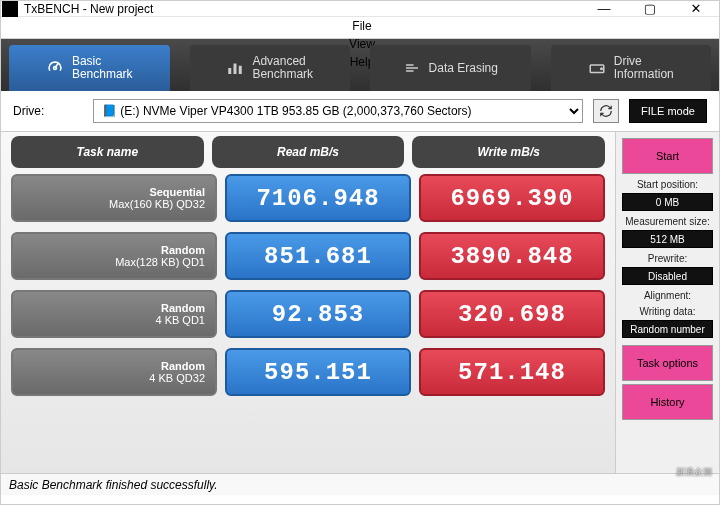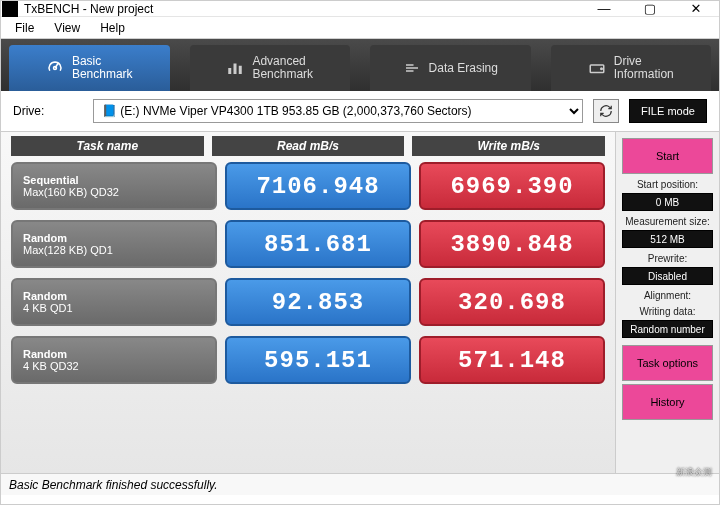--- a/index.html
+++ b/index.html
@@ -6,21 +6,21 @@
 body { width: 720px; height: 505px; background: #fff; overflow: hidden; border: 1px solid #ccc; }
 
 
 .titlebar { height: 16px; display: flex; align-items: center; padding-left: 1px; background: #fff; border-bottom: 1px solid #e5e5e5; }
 .titlebar .icon { width: 16px; height: 16px; background: #000; margin-right: 6px; }
 .titlebar .title { font-size: 12px; flex: 1; }
 .titlebar .controls { display: flex; }
 .titlebar .controls div { width: 46px; height: 28px; display: flex; align-items: center; justify-content: center; font-size: 13px; }
 
 
-.menubar { height: 22px; display: flex; align-items: center; padding-left: 4px; background: #fff; border-bottom: 1px solid #d0d0d0; }
+.menubar { height: 22px; display: flex; align-items: center; padding-left: 4px; background: #fff; border-bottom: 1px solid #d0d0d0; flex-direction: column; }
 .menubar div { padding: 2px 10px; font-size: 12px; cursor: default; }
 
 
 .tabs { display: flex; background: linear-gradient(#4a4a4a, #2f2f2f); padding: 6px 8px 0 8px; gap: 20px; }
 .tab { flex: 1; display: flex; align-items: center; justify-content: center; gap: 8px; padding: 10px 6px; color: #ddd; font-size: 12px; cursor: pointer; border-radius: 4px 4px 0 0; background: #3a3a3a; }
 .tab.active { background: linear-gradient(#3b7ecb, #2a5d99); color: #fff; }
 .tab .ticon { width: 18px; height: 18px; }
 
 
 .driverow { display: flex; align-items: center; gap: 10px; padding: 8px 12px; background: #fff; border-bottom: 1px solid #ccc; }
@@ -28,23 +28,23 @@
 .driverow select { flex: 1; height: 24px; font-size: 12px; padding: 2px 4px; border: 1px solid #999; background: #fff; }
 .driverow .refresh { width: 26px; height: 24px; border: 1px solid #888; background: #eee; display: flex; align-items: center; justify-content: center; cursor: pointer; }
 .driverow .filemode { width: 78px; height: 24px; background: #111; color: #fff; font-size: 11px; display: flex; align-items: center; justify-content: center; border: 1px solid #000; cursor: pointer; }
 
 
 .content { display: flex; flex: 1; height: calc(505px - 28px - 22px - 50px - 42px - 22px); }
 
 
 .results { flex: 1; background: linear-gradient(#f8f8f8, #e6e6e6); padding: 4px 10px 10px 10px; }
 .colheaders { display: flex; gap: 8px; margin-bottom: 6px; }
-.colheaders div { flex: 1; text-align: center; font-size: 12px; font-style: italic; font-weight: bold; color: #fff; background: #444; padding: 3px 0; border-radius: 0; }
+.colheaders div { flex: 1; text-align: center; font-size: 12px; font-style: italic; font-weight: bold; color: #fff; background: #444; padding: 9px 0; border-radius: 8px; }
 .row { display: flex; gap: 8px; margin-bottom: 10px; }
-.task { flex: 1; background: linear-gradient(#888, #6a6a6a); color: #fff; border: 2px solid #777; border-radius: 6px; display: flex; flex-direction: column; justify-content: center; padding: 6px 10px; font-size: 11px; min-height: 48px; }
+.task { flex: 1; background: linear-gradient(#888, #6a6a6a); color: #fff; border: 2px solid #777; border-radius: 6px; display: flex; flex-direction: column; justify-content: center; padding: 6px 10px; font-size: 11px; min-height: 48px; text-align: right; }
 .task .t1 { font-weight: bold; }
 .val { flex: 1; border: 2px solid; border-radius: 6px; display: flex; align-items: center; justify-content: center; font-size: 24px; font-family: "Courier New", monospace; font-weight: bold; color: #fff; min-height: 48px; letter-spacing: 1px; }
 .val.read { background: linear-gradient(#4a9ae8, #2a74c8); border-color: #1d5a9e; }
 .val.write { background: linear-gradient(#e84a5a, #c82a3a); border-color: #9e1d2a; }
 
 
 .sidebar { width: 104px; background: #f0f0f0; padding: 6px 6px; display: flex; flex-direction: column; gap: 3px; border-left: 1px solid #ccc; }
 .sidebar button { height: 36px; font-size: 11px; border: 1px solid #999; background: #ec4899; cursor: pointer; }
 .sidebar .slabel { font-size: 10px; text-align: center; color: #222; margin-top: 2px; }
 .sidebar .sval { height: 18px; background: #111; color: #fff; font-size: 10px; display: flex; align-items: center; justify-content: center; border: 1px solid #000; }

